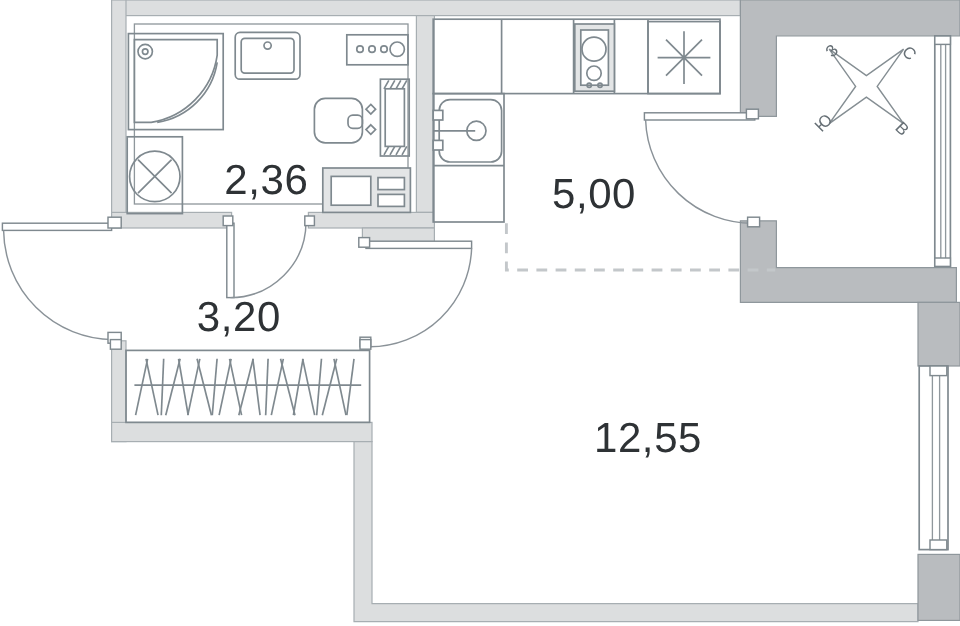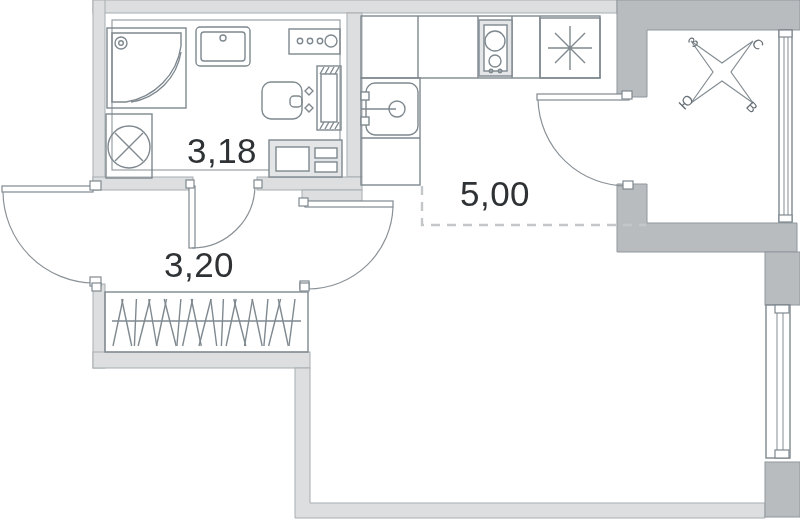--- a/index.html
+++ b/index.html
@@ -197,21 +197,22 @@
     <g>
       <rect class="fxw" x="779" y="30" width="13" height="192" stroke-width="1.1"></rect>
       <path class="thin" d="M784,37 V215 M788,37 V215"></path>
       <rect class="jamb" x="779" y="30" width="13" height="7"></rect>
       <rect class="jamb" x="779" y="215" width="13" height="7"></rect>
     </g>
 
     <path d="M691,41 L722,63 L753,41 L731,72 L753,103 L722,81 L691,103 L713,72 Z" fill="#ffffff" stroke="#858e93" stroke-width="1.2" stroke-linejoin="miter"></path>
   </svg>
 
-  <div class="area-label" style="left:222px;top:151px;">3,18</div>
+  <div class="area-label" style="left:222px;top:151px;">2,36</div>
   <div class="area-label" style="left:199px;top:265px;">3,20</div>
-  <div class="area-label" style="left:495px;top:162px;margin-top:32px;">5,00</div>
+  <div class="area-label" style="left:495px;top:162px;">5,00</div>
+  <div class="area-label" style="left:540px;top:366px;">12,55</div>
 
   <div class="compass-letter" style="left:693px;top:42px;transform:translate(-50%,-50%) rotate(-45deg);">З</div>
   <div class="compass-letter" style="left:758px;top:44px;transform:translate(-50%,-50%) rotate(45deg);">С</div>
   <div class="compass-letter" style="left:686px;top:102px;transform:translate(-50%,-50%) rotate(-45deg);">Ю</div>
   <div class="compass-letter" style="left:752px;top:107px;transform:translate(-50%,-50%) rotate(45deg);">В</div>
 </div>
 
 </body></html>

